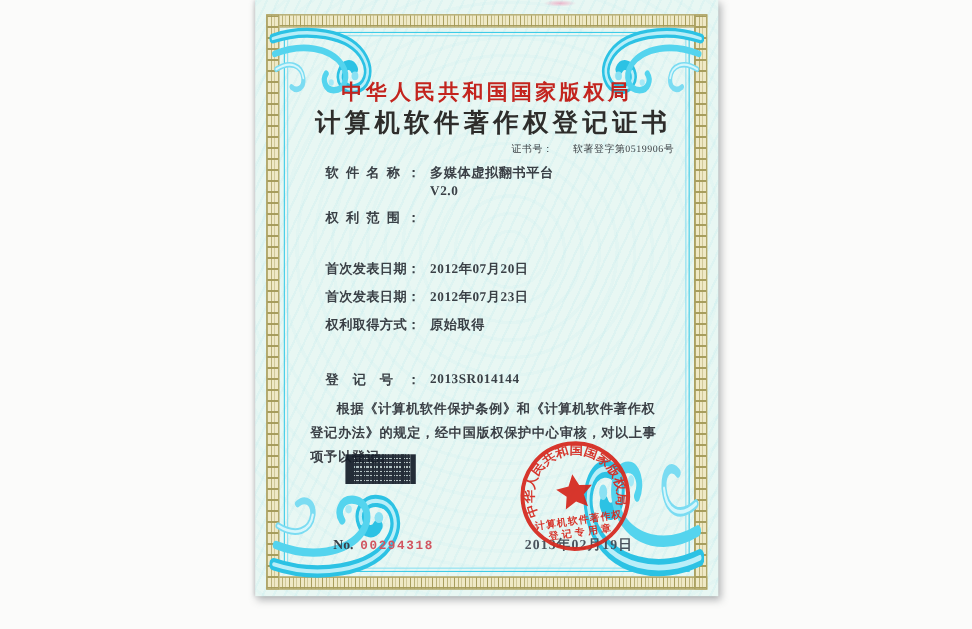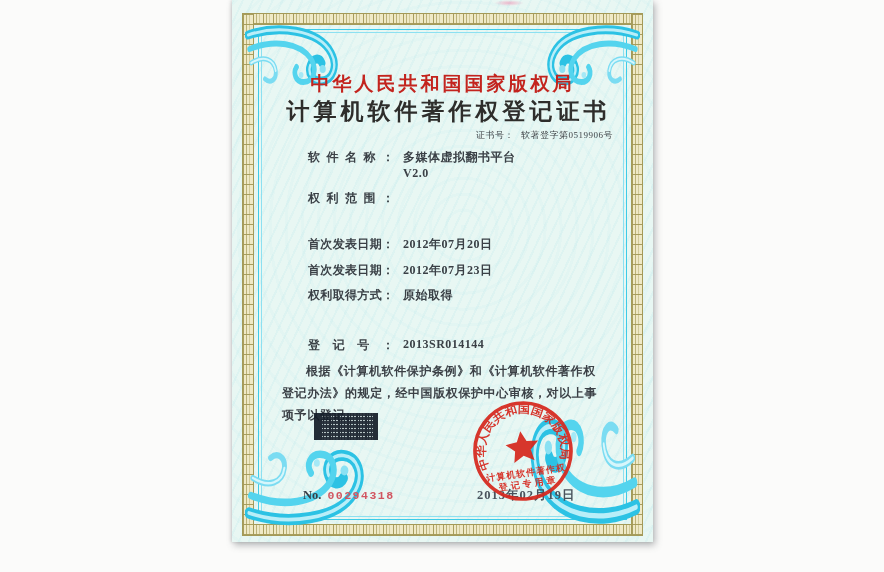--- a/index.html
+++ b/index.html
@@ -45,25 +45,25 @@
   .fl-bl { left:13px;  bottom:14px; width:128px; height:90px; transform:scaleY(-1); }
   .fl-br { right:13px; bottom:14px; width:118px; height:126px; transform:scale(-1,-1); }
 
   
   .authority { position:absolute; top:71px; left:0; width:100%; text-align:center;
     font-size:19px; font-weight:700; letter-spacing:3px; color:#c3241e; }
   .cert-title { position:absolute; top:96px; left:0; width:100%; text-align:center;
     font-size:23px; font-weight:700; letter-spacing:4px; color:#2e2d2b;padding-left:12px; }
   .cert-no { position:absolute; top:129px; right:40px; font-size:9px; color:#3f4448;
     letter-spacing:.5px; }
-  .cert-no .cn-val { margin-left:7px; }
+  .cert-no .cn-val { margin-left:18px; }
 
   .rows { position:absolute; left:0; top:0; width:100%; height:100%;
     font-size:12px; font-weight:700; color:#3a4046; }
-  .row { position:absolute; left:76px; display:flex; align-items:flex-start; }
+  .row { position:absolute; left:64px; display:flex; align-items:flex-start; }
   .lbl { display:inline-block; width:86px; text-align:justify; text-align-last:justify;
     white-space:nowrap; overflow:visible; }
   .val { margin-left:9px; letter-spacing:.5px; white-space:nowrap; }
   .val .v2 { display:block; }
 
   .statement { position:absolute; left:50px; top:360px; width:326px;
     font-size:12px; font-weight:600; line-height:22px; letter-spacing:.6px;
     color:#3b4046; text-indent:2em; }
 
   

